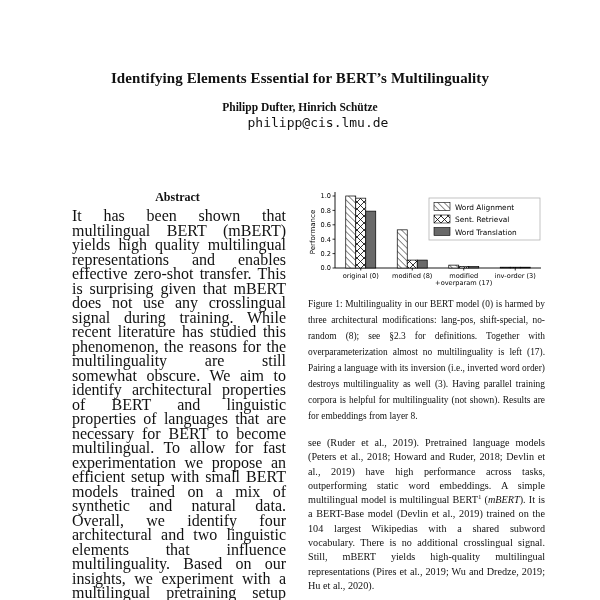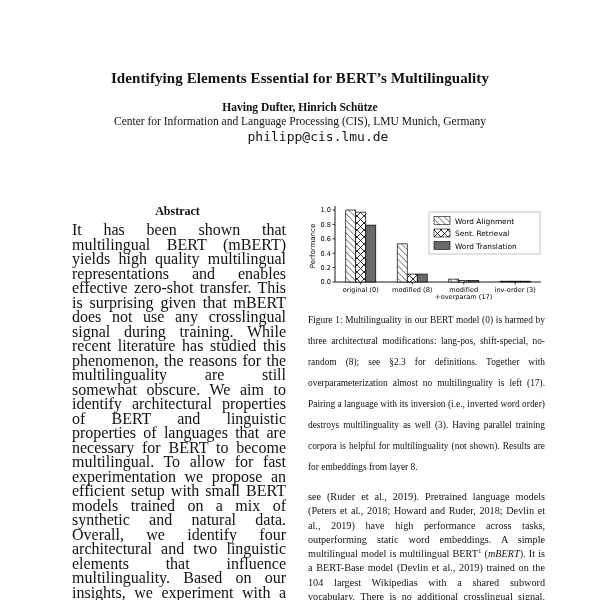--- a/index.html
+++ b/index.html
@@ -22,36 +22,35 @@
     margin: 4px 10px 0 13px; font-size: 16px; line-height: 14.5px;
     text-align: justify; text-justify: inter-word;
   }
   .section-heading { margin-top: 14px; font-size: 16px; font-weight: bold; }
   .section-heading .sec-num { margin-right: 14px; }
   .body-text { margin-top: 11px; font-size: 10.2px; line-height: 14.3px; text-align: justify; }
 
   .figure-wrap { margin-top: 58px; }
   .figure-chart { width: 237px; height: 104px; display: block; }
   .figure-caption {
-    margin-top: 4px; font-size: 9.4px; line-height: 21px; text-align: justify;
+    margin-top: 4px; font-size: 9.4px; line-height: 16px; text-align: justify;
   }
   .rc-para1 { margin-top: 12px; }
   .rc-para2 { text-indent: 11px; margin-top: 0; }
   .body-text sup { font-size: 7px; line-height: 0; }
   .body-text em { font-style: italic; }
 </style>
 </head>
 <body>
 
 <div class="page">
 
   <div class="header">
     <div class="title">Identifying Elements Essential for BERT’s Multilinguality</div>
-    <div class="authors">Having Dufter, Hinrich Schütze</div>
-    <div class="affiliation">Center for Information and Language Processing (CIS), LMU Munich, Germany</div>
+    <div class="authors">Philipp Dufter, Hinrich Schütze</div>
     <div class="email">philipp@cis.lmu.de</div>
   </div>
 
   <div class="columns">
 
     <div class="col">
       <div class="abstract-heading">Abstract</div>
       <div class="abstract-body">It has been shown that multilingual BERT (mBERT) yields high quality multilingual representations and enables effective zero-shot transfer. This is surprising given that mBERT does not use any crosslingual signal during training. While recent literature has studied this phenomenon, the reasons for the multilinguality are still somewhat obscure. We aim to identify architectural properties of BERT and linguistic properties of languages that are necessary for BERT to become multilingual. To allow for fast experimentation we propose an efficient setup with small BERT models trained on a mix of synthetic and natural data. Overall, we identify four architectural and two linguistic elements that influence multilinguality. Based on our insights, we experiment with a multilingual pretraining setup that modifies the masking strategy using VecMap, i.e., unsupervised embedding alignment. Experiments on XNLI with three languages indicate that our findings transfer from our small setup to larger scale settings.</div>
 
       <div class="section-heading">

